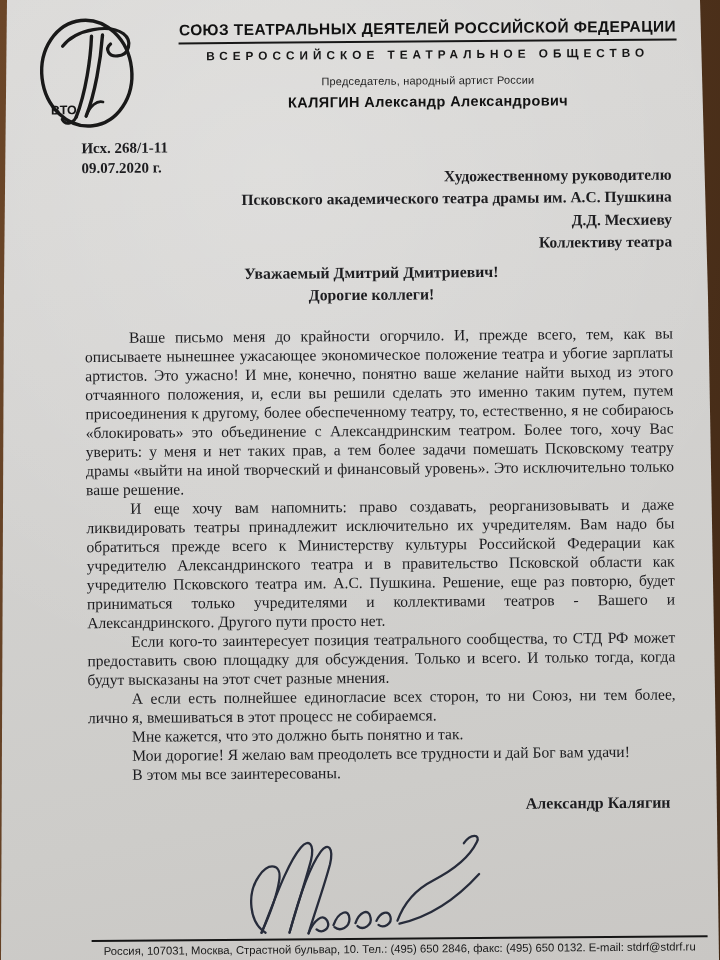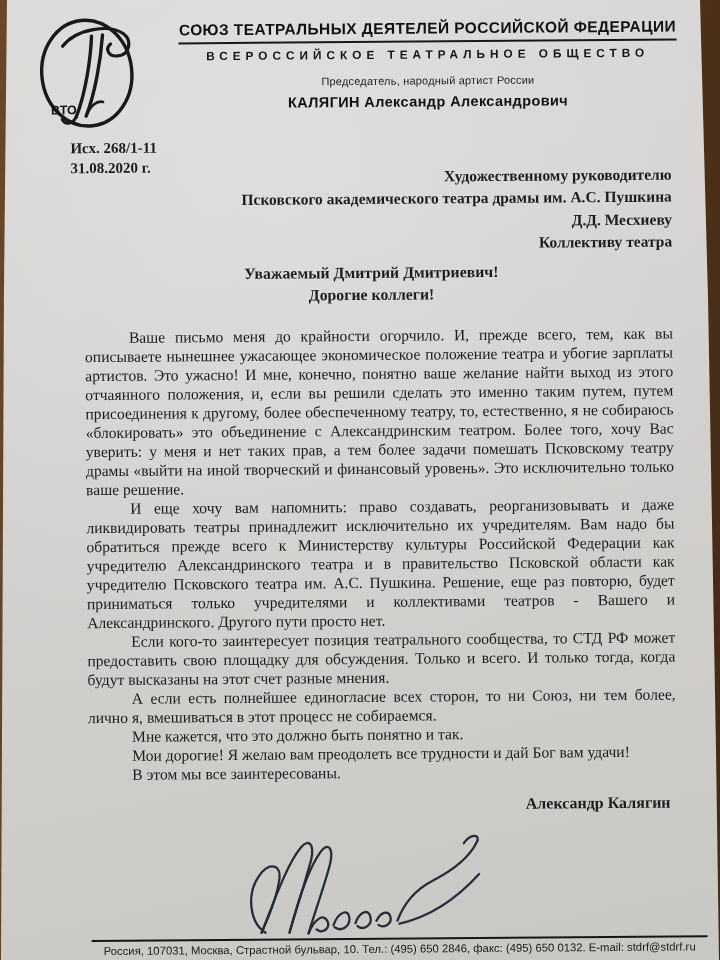--- a/index.html
+++ b/index.html
@@ -23,21 +23,21 @@
   .head-block{position:absolute;left:168px;top:20px;width:526px;text-align:center;
               font-family:"Liberation Sans", sans-serif;}
   .org{display:inline-block;font-weight:bold;font-size:15.5px;letter-spacing:0.4px;
        border-bottom:2px solid #181818;padding-bottom:3px;white-space:nowrap;color:#121212;}
   .society{margin-top:5px;font-weight:bold;font-size:11.8px;letter-spacing:5px;
            white-space:nowrap;color:#161616;}
   .chair-title{margin-top:13px;font-size:11px;letter-spacing:0.2px;color:#222;}
   .chair-name{margin-top:7px;font-weight:bold;font-size:14.5px;letter-spacing:0.4px;color:#121212;}
 
   
-  .ref{position:absolute;left:73px;top:136px;font-weight:bold;font-size:15px;line-height:20px;}
+  .ref{position:absolute;left:84px;top:136px;font-weight:bold;font-size:15px;line-height:20px;}
   .recipients{position:absolute;right:46px;top:166px;text-align:right;
               font-weight:bold;font-size:15.5px;line-height:22.4px;width:620px;}
 
   
   .salutation{position:absolute;left:86px;top:262px;width:574px;text-align:center;
               font-weight:bold;font-size:15.8px;line-height:21.5px;}
   .body-text{position:absolute;left:86px;top:326px;width:588px;
              font-size:15.6px;line-height:19px;text-align:justify;}
   .body-text p{margin:0;text-indent:44px;}
 
@@ -69,21 +69,21 @@
 
     <div class="head-block">
       <span class="org">СОЮЗ ТЕАТРАЛЬНЫХ ДЕЯТЕЛЕЙ РОССИЙСКОЙ ФЕДЕРАЦИИ</span>
       <div class="society">ВСЕРОССИЙСКОЕ ТЕАТРАЛЬНОЕ ОБЩЕСТВО</div>
       <div class="chair-title">Председатель,  народный артист России</div>
       <div class="chair-name">КАЛЯГИН Александр Александрович</div>
     </div>
 
     <div class="ref">
       <div>Исх. 268/1-11</div>
-      <div>31.08.2020 г.</div>
+      <div>09.07.2020 г.</div>
     </div>
 
     <div class="recipients">
       <div>Художественному руководителю</div>
       <div>Псковского академического театра драмы им. А.С. Пушкина</div>
       <div>Д.Д. Месхиеву</div>
       <div>Коллективу театра</div>
     </div>
 
     <div class="salutation">

